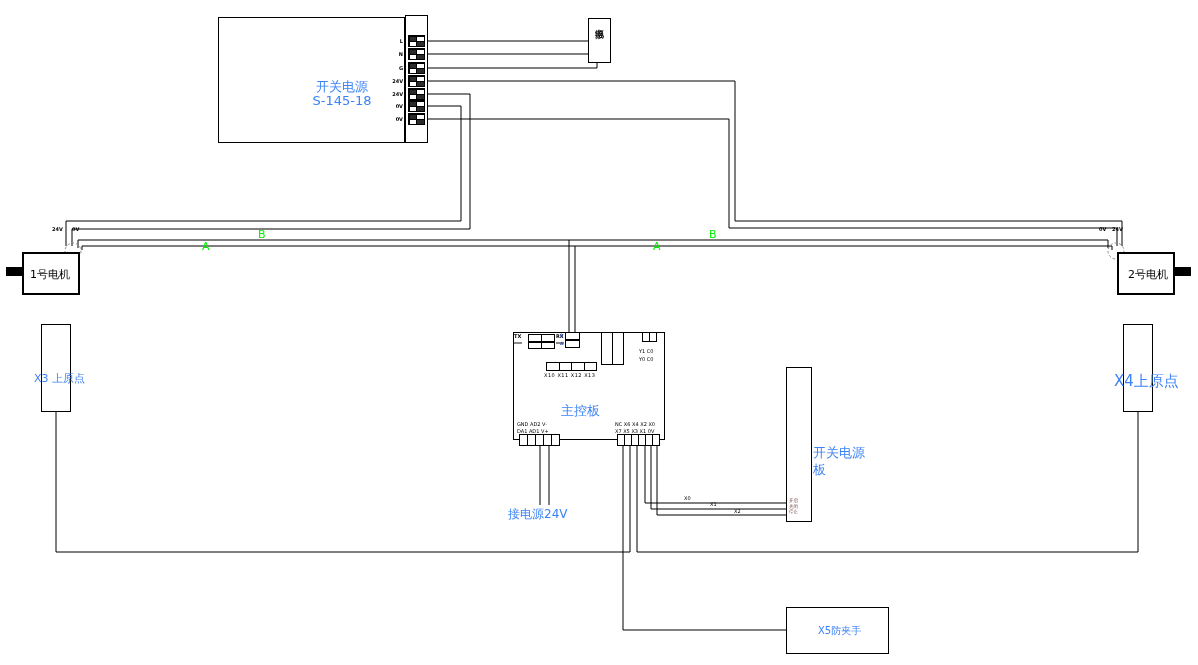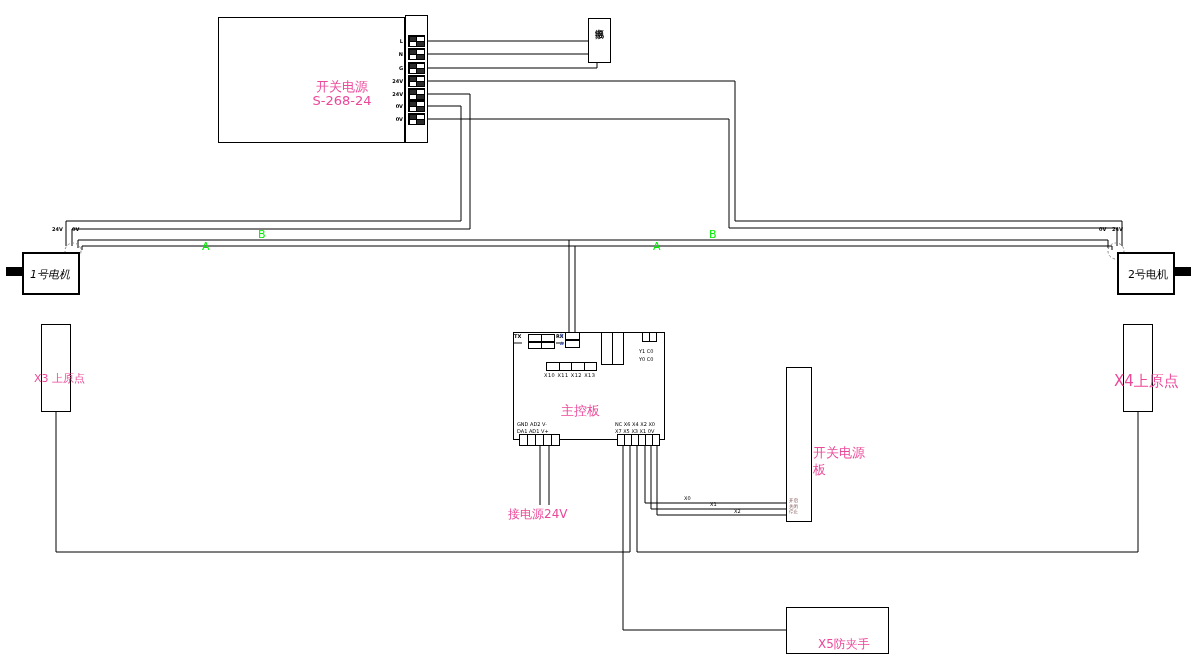--- a/index.html
+++ b/index.html
@@ -1,21 +1,21 @@
 <!DOCTYPE html>
 <html><head>
 <meta charset="utf-8">
 <style>
   html,body{margin:0;padding:0;background:#fff;}
   #canvas{position:relative;width:1198px;height:665px;background:#ffffff;overflow:hidden;
           font-family:"DejaVu Sans",sans-serif;color:#000;}
   .abs{position:absolute;}
   .box{position:absolute;border:1px solid #000;background:#fff;box-sizing:border-box;}
   .box2{position:absolute;border:2px solid #000;background:#fff;box-sizing:border-box;}
-  .green{color:#ec4899;}
+  .green{color:#3b82f6;}
   .bgreen{color:#00ee00;}
   .lbl{position:absolute;white-space:nowrap;}
   .tinylbl{font-size:5px;font-weight:bold;letter-spacing:0px;line-height:6px;}
   .termlbl{font-size:5px;font-weight:bold;text-align:right;}
   
   .tcell{position:absolute;border:1px solid #000;display:grid;grid-template-columns:1fr 1fr;grid-template-rows:1fr 1fr;background:#fff;box-sizing:border-box;}
   .tcell b{border:1px solid #000;margin:-0.5px;box-sizing:border-box;}
   .tcell b:nth-child(1),.tcell b:nth-child(4){background:#2b2b2b;}
   
   .strip{position:absolute;display:grid;box-sizing:border-box;}
@@ -54,21 +54,21 @@
     </g>
     <g stroke="#8d8d8d" stroke-width="1" fill="none" stroke-dasharray="2.5,2">
       <circle cx="73" cy="251" r="8"></circle>
       <circle cx="1116" cy="251" r="8"></circle>
     </g>
   </svg>
 
   <div class="box" style="left:218px;top:17px;width:187px;height:126px;"></div>
   <div class="lbl green" style="left:308px;top:80px;width:68px;font-size:13px;line-height:14px;text-align:center;">
     <div>开关电源</div>
-    <div>S-268-24</div>
+    <div>S-145-18</div>
   </div>
 
   <div class="box" style="left:405px;top:15px;width:23px;height:128px;"></div>
   <div class="tcell" style="left:408px;top:35px;width:17px;height:12px;">
       <b></b>
       <b></b>
       <b></b>
       <b></b>
     </div>
   <div class="tcell" style="left:408px;top:48px;width:17px;height:12px;">
@@ -113,21 +113,21 @@
   <div class="lbl termlbl" style="left:378px;top:78px;width:25px;">24V</div>
   <div class="lbl termlbl" style="left:378px;top:91px;width:25px;">24V</div>
   <div class="lbl termlbl" style="left:378px;top:103px;width:25px;">0V</div>
   <div class="lbl termlbl" style="left:378px;top:116px;width:25px;">0V</div>
 
   <div class="box" style="left:588px;top:18px;width:23px;height:45px;">
     <div class="vtext" style="font-size:9px;margin:3px auto 0 auto;width:10px;line-height:10px;">接电源</div>
   </div>
 
   <div class="abs" style="left:6px;top:267px;width:16px;height:9px;background:#000;"></div>
-  <div class="box2" style="left:22px;top:252px;width:58px;height:43px;font-style:italic;">
+  <div class="box2" style="left:22px;top:252px;width:58px;height:43px;">
     <div class="lbl" style="left:6px;top:13px;font-size:11px;">1号电机</div>
   </div>
   <div class="lbl tinylbl" style="left:52px;top:226px;">24V</div>
   <div class="lbl tinylbl" style="left:72px;top:226px;">0V</div>
 
   <div class="abs" style="left:1175px;top:267px;width:16px;height:9px;background:#000;"></div>
   <div class="box2" style="left:1117px;top:252px;width:58px;height:43px;">
     <div class="lbl" style="left:9px;top:13px;font-size:11px;">2号电机</div>
   </div>
   <div class="lbl tinylbl" style="left:1099px;top:226px;">0V</div>
@@ -214,16 +214,16 @@
     </div>
   </div>
   <div class="lbl green" style="left:813px;top:444px;font-size:13px;">开关电源</div>
   <div class="lbl green" style="left:813px;top:461px;font-size:13px;">板</div>
 
   <div class="lbl tinylbl" style="left:684px;top:495px;font-weight:normal;">X0</div>
   <div class="lbl tinylbl" style="left:710px;top:501px;font-weight:normal;">X1</div>
   <div class="lbl tinylbl" style="left:734px;top:508px;font-weight:normal;">X2</div>
 
   <div class="box" style="left:786px;top:607px;width:103px;height:47px;border-width:1.5px;">
-    <div class="lbl green" style="left:31px;top:28px;font-size:12px;text-align:center;">X5防夹手</div>
+    <div class="lbl green" style="left:31px;top:16px;font-size:10px;text-align:center;">X5防夹手</div>
   </div>
 
 </div>
 
 </body></html>

